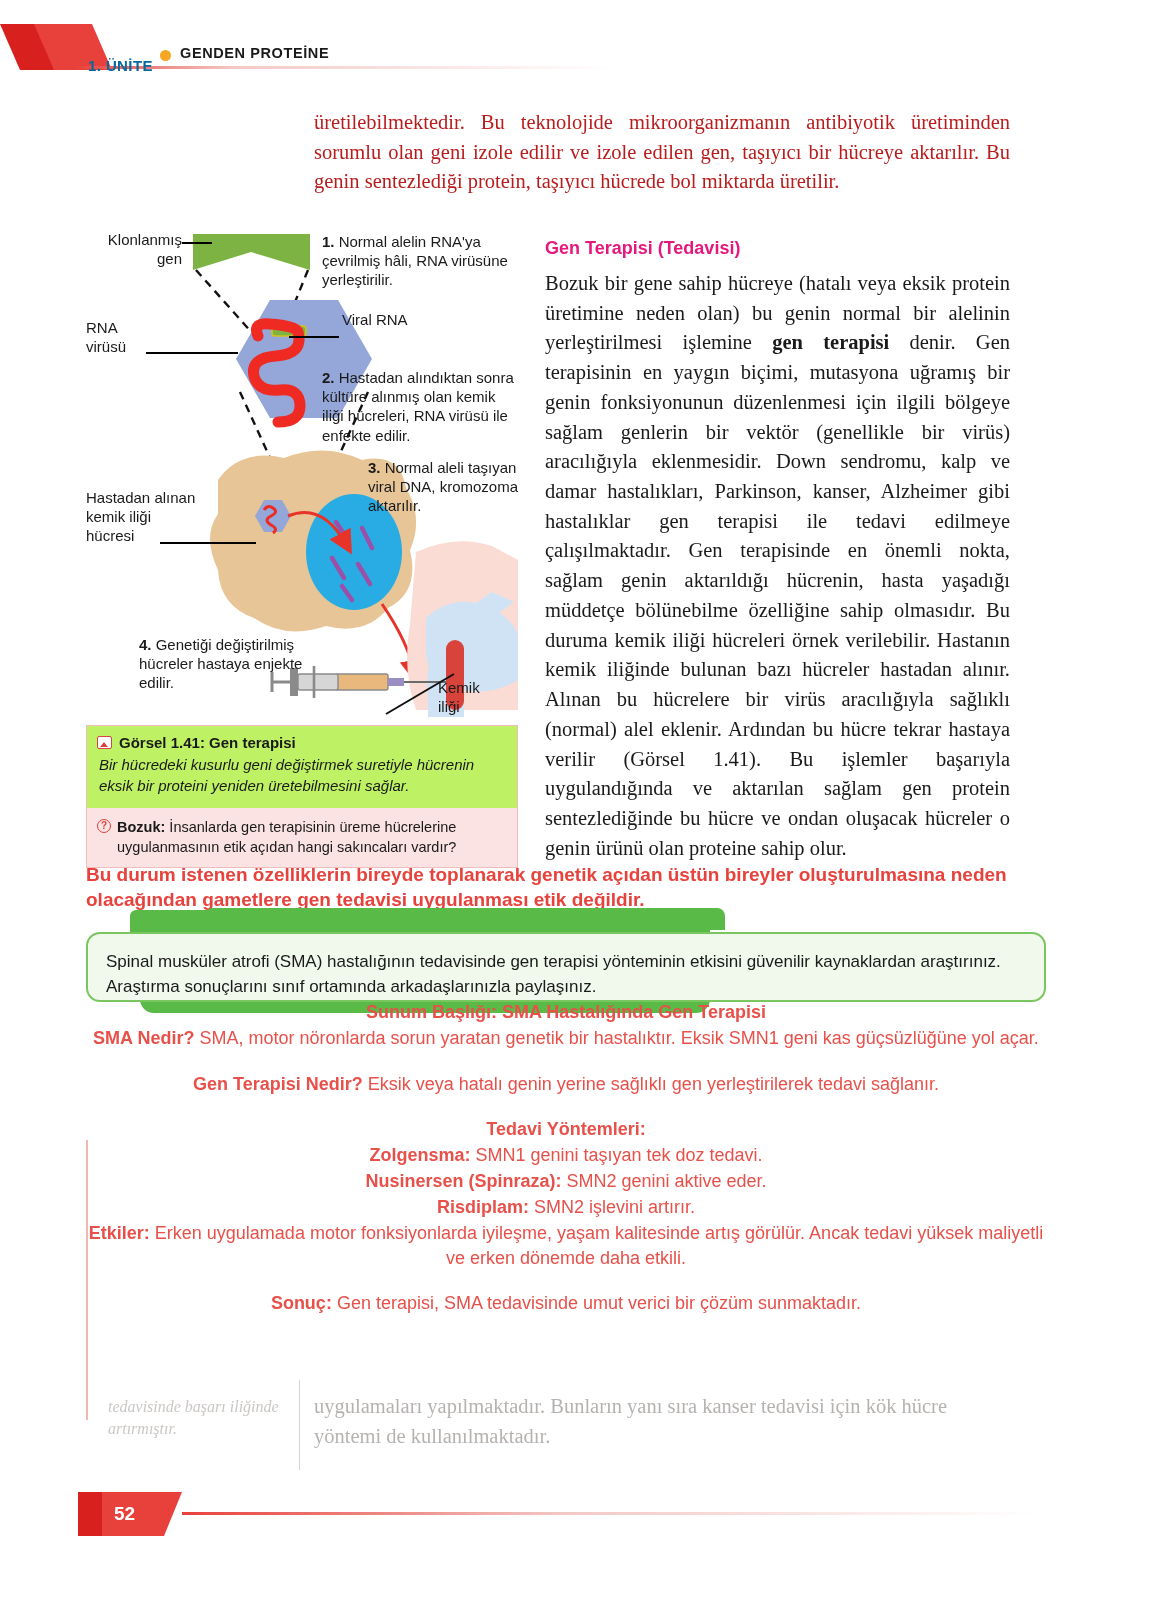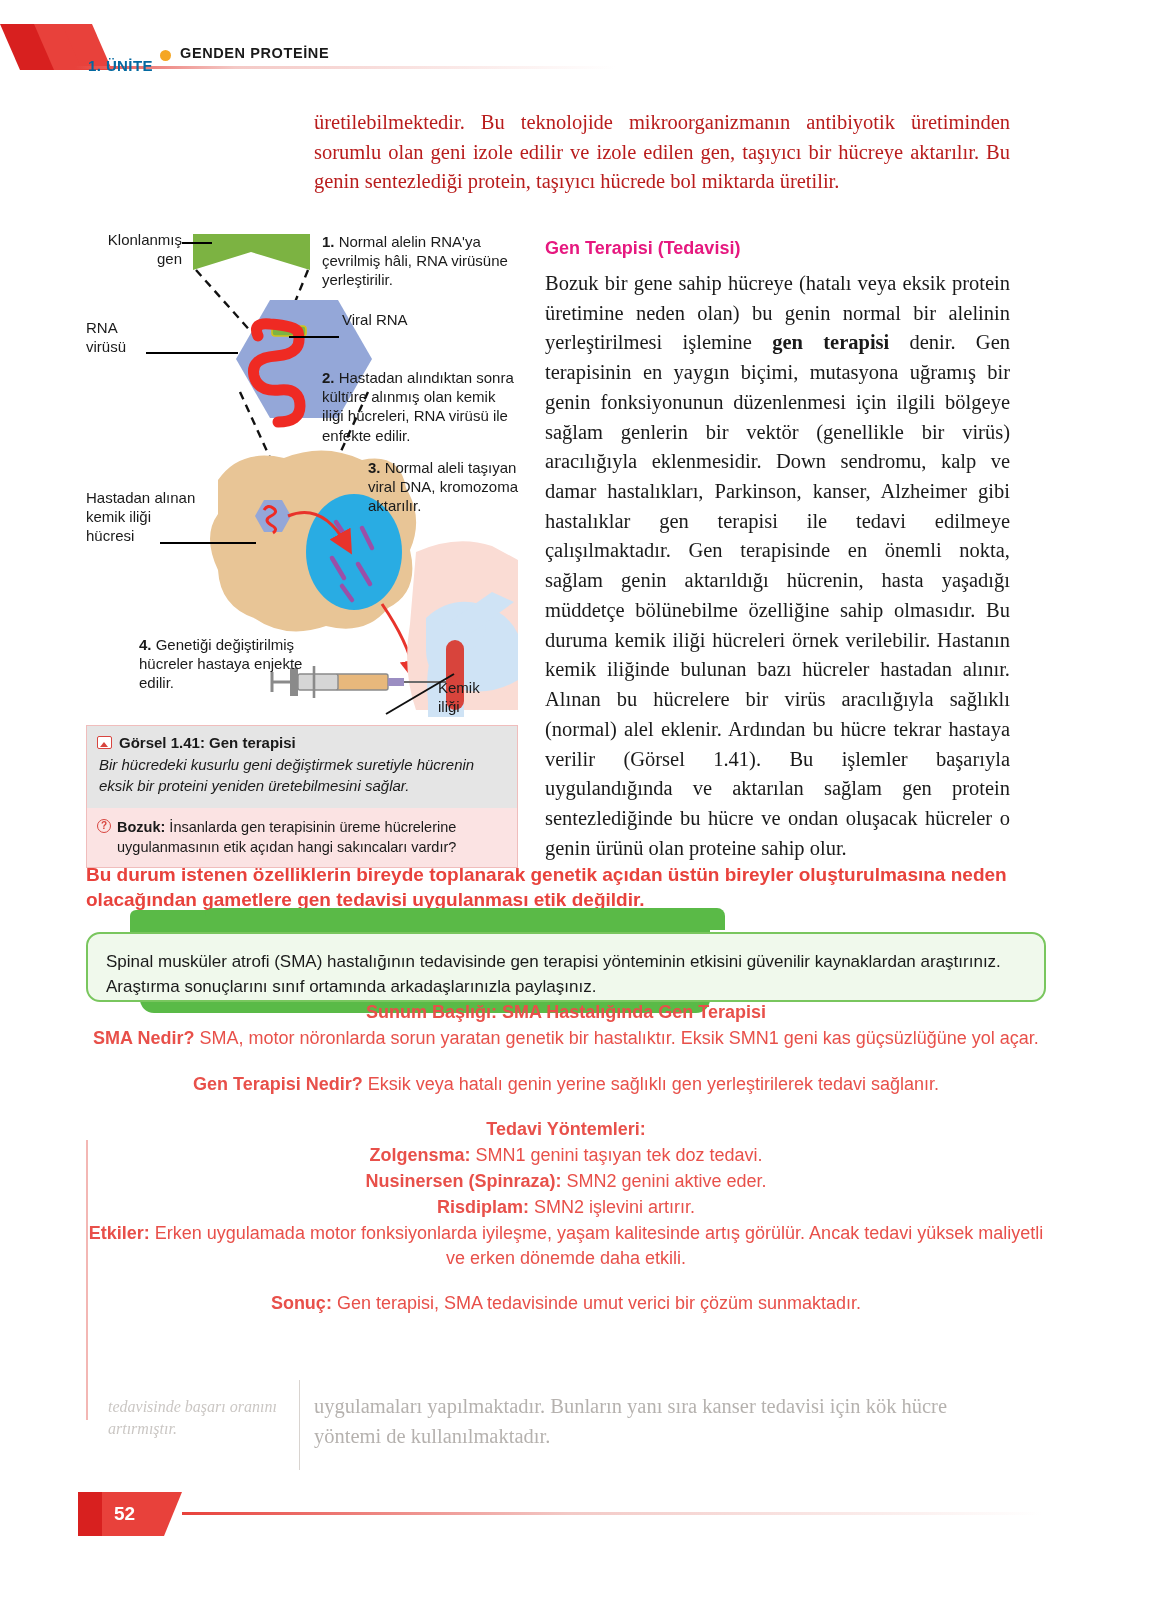--- a/index.html
+++ b/index.html
@@ -66,21 +66,21 @@
   }
   .fig-label {
     position:absolute; font-size:15px; color:#1a1a1a; line-height:1.28;
   }
   .fig-num { font-weight:bold; }
   .leader { position:absolute; background:#000; height:2px; }
 
   
   .caption-box {
     position:absolute; left:86px; top:725px; width:432px;
-    border:1px solid #f0bdbc; background:#e5e5e5;
+    border:1px solid #f0bdbc; background:#bef264;
   }
   .cap-head {
     padding:8px 10px 4px 10px;
     font-size:15px; font-weight:bold; color:#1a1a1a;
     display:flex; align-items:center; gap:7px;
   }
   .pic-icon {
     width:15px; height:13px; border:1.6px solid #d8453f; border-radius:2px;
     position:relative; flex:none; background:#fff;
   }
@@ -317,21 +317,21 @@
   <p class="sma-line"><span class="b">Tedavi Yöntemleri:</span><span></span></p>
   <p class="sma-line"><span class="b">Zolgensma:</span><span> SMN1 genini taşıyan tek doz tedavi.</span></p>
   <p class="sma-line"><span class="b">Nusinersen (Spinraza):</span><span> SMN2 genini aktive eder.</span></p>
   <p class="sma-line"><span class="b">Risdiplam:</span><span> SMN2 işlevini artırır.</span></p>
   <p class="sma-line"><span class="b">Etkiler:</span><span> Erken uygulamada motor fonksiyonlarda iyileşme, yaşam kalitesinde artış görülür. Ancak tedavi yüksek maliyetli ve erken dönemde daha etkili.</span></p>
   <div class="sma-gap"></div>
   <p class="sma-line"><span class="b">Sonuç:</span><span> Gen terapisi, SMA tedavisinde umut verici bir çözüm sunmaktadır.</span></p>
 </div>
 
 <div class="faded-divider"></div>
-<div class="faded-left">tedavisinde başarı oranını artırmıştır.</div>
+<div class="faded-left">tedavisinde başarı iliğinde artırmıştır.</div>
 <div class="faded-right">uygulamaları yapılmaktadır. Bunların yanı sıra kanser tedavisi için kök hücre yöntemi de kullanılmaktadır.</div>
 
 <div class="footer-shape">
   <svg width="104" height="44" viewBox="0 0 104 44">
     <path d="M0,0 L104,0 L86,44 L0,44 Z" fill="#e8413b"></path>
     <path d="M0,0 L24,0 L24,44 L0,44 Z" fill="#d8201f"></path>
   </svg>
 </div>
 <div class="footer-num">52</div>
 <div class="footer-rule"></div>

